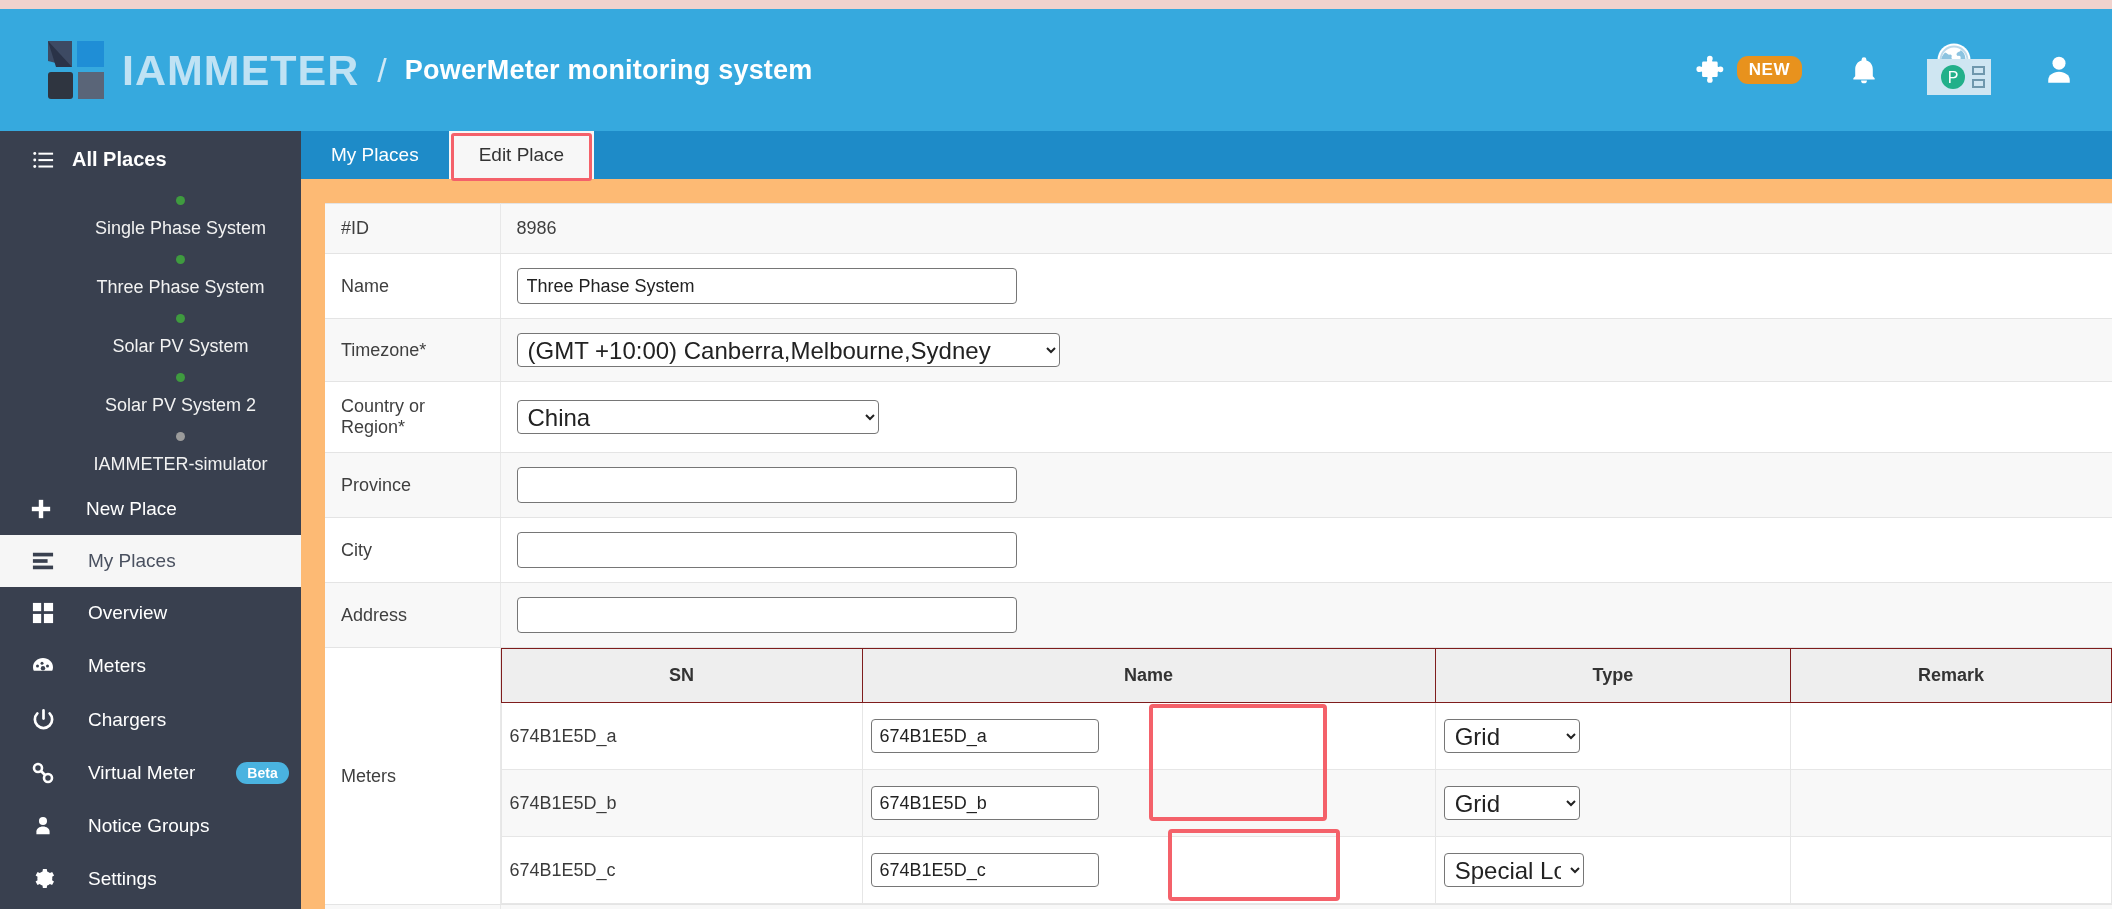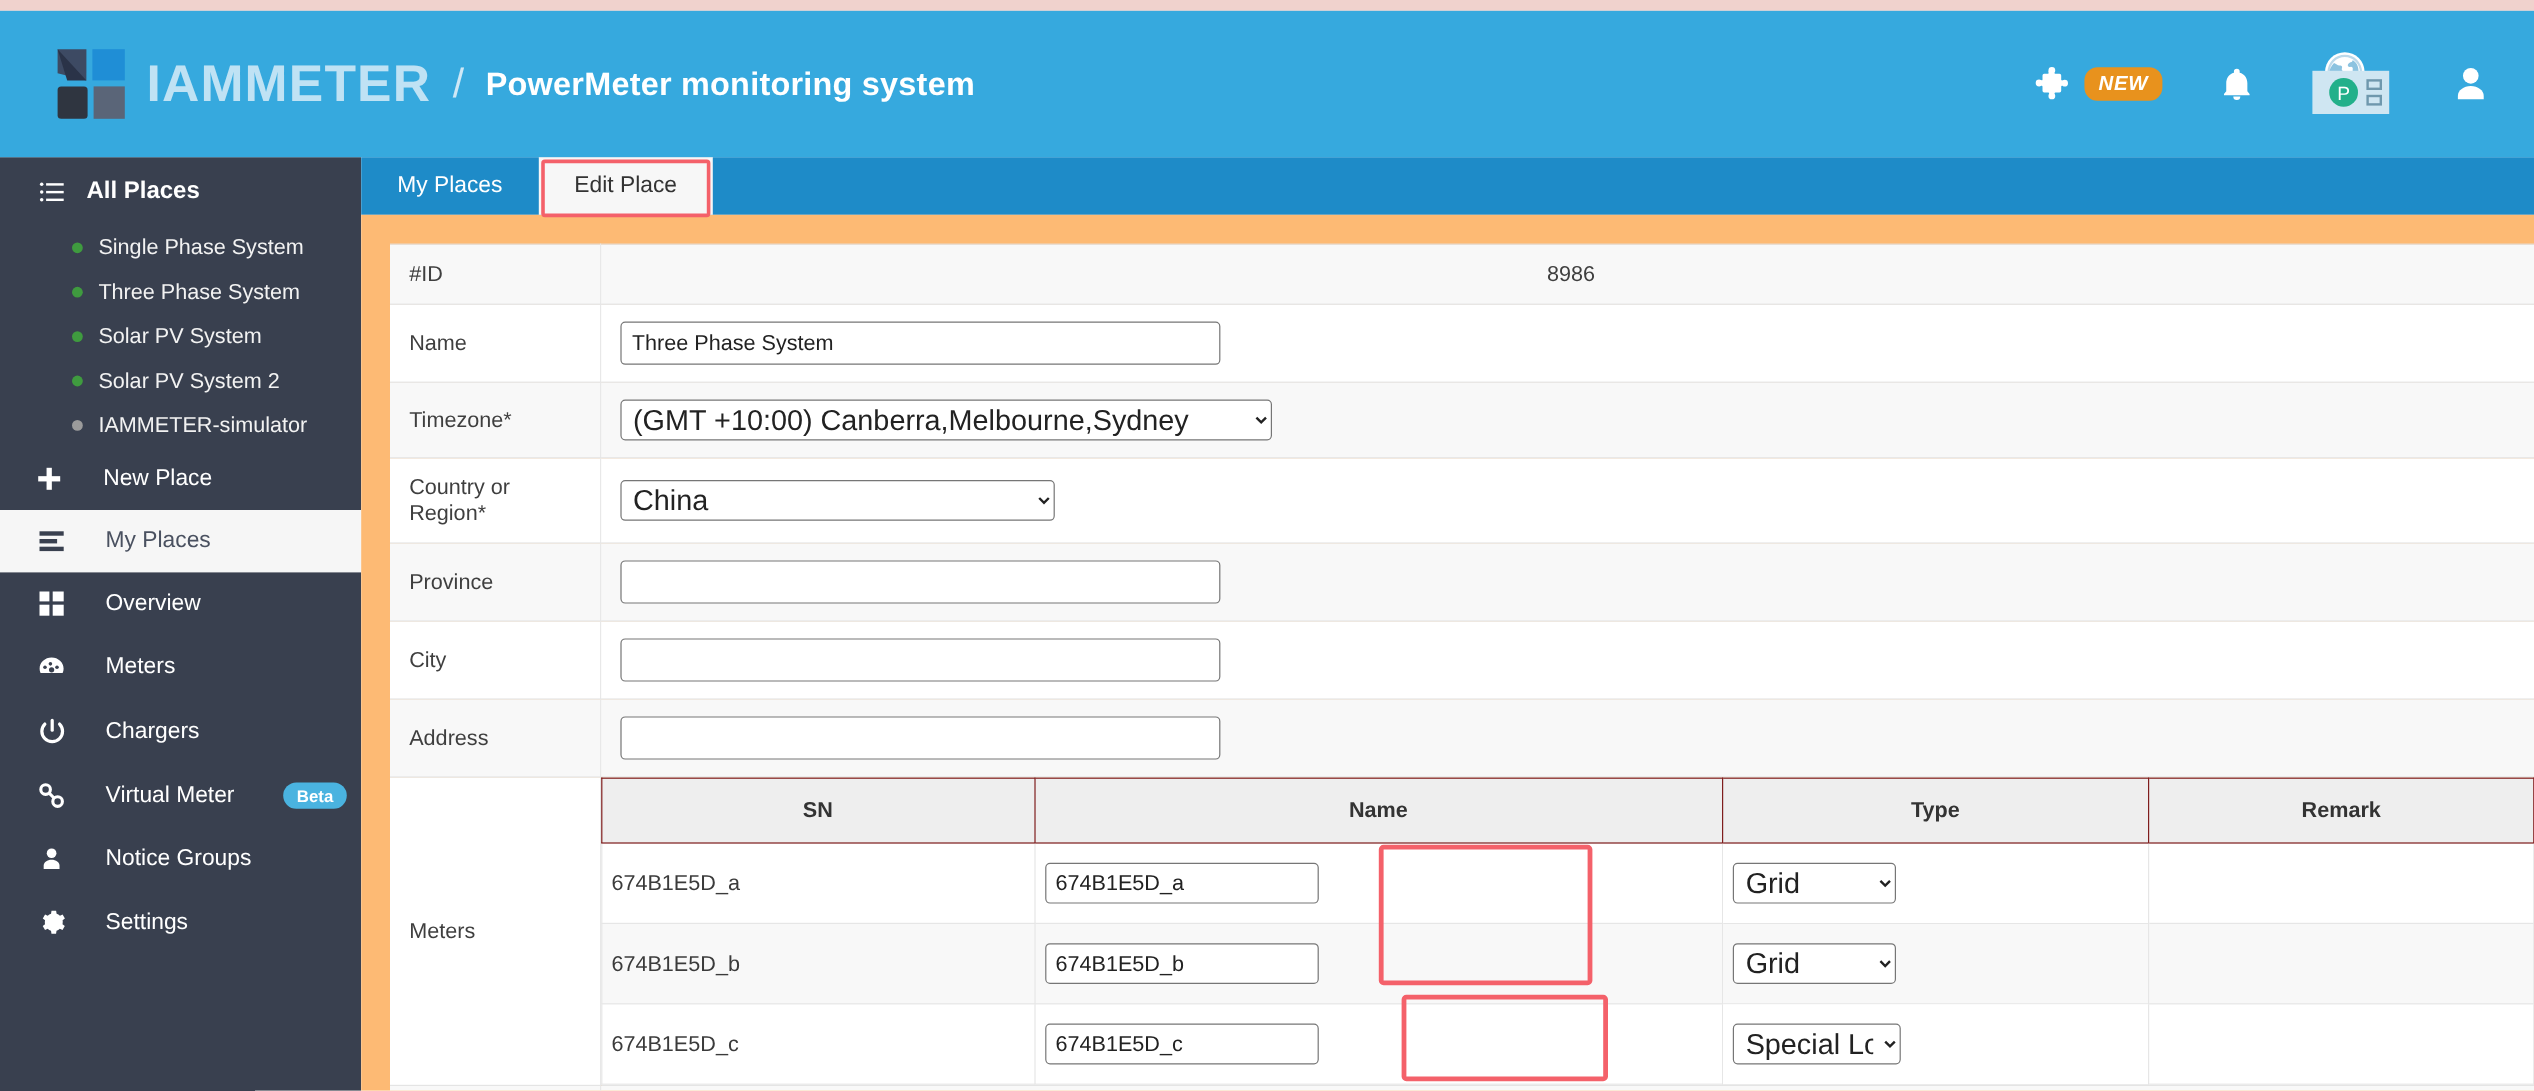--- a/index.html
+++ b/index.html
@@ -31,38 +31,38 @@
   .subtitle { color: #ffffff; font-size: 27px; font-weight: 700; letter-spacing: .2px; }
 
   .header-right {
     margin-left: auto; display: flex; align-items: center; gap: 46px;
   }
   .hicon { color: #fff; display: flex; align-items: center; }
   .new-badge {
     background: #e8921d; color: #fff; font-weight: 700; font-size: 17px;
     padding: 4px 12px; border-radius: 11px; letter-spacing: .5px; margin-left: 8px;
   }
-  .puzzle-wrap { display: flex; align-items: center; font-style: italic; }
+  .puzzle-wrap { display: flex; align-items: center; }
   .lang-wrap { position: relative; width: 70px; height: 56px; }
 
   
   .body { display: flex; height: calc(909px - 9px - 122px); }
 
   
   .sidebar {
     width: 301px; flex: none; background: #39404f; color: #fff;
     padding-top: 0;
   }
   .side-head {
     display: flex; align-items: center; gap: 16px;
     padding: 17px 0 17px 30px; font-size: 20px; font-weight: 700;
   }
   .side-sub {
     display: flex; align-items: center; gap: 13px;
-    padding: 8px 0 8px 60px; font-size: 18px; color: #f2f2f2;
+    padding: 8px 0 8px 60px; font-size: 18px; color: #f2f2f2; flex-direction: column;
   }
   .dot { width: 9px; height: 9px; border-radius: 50%; flex: none; }
   .side-item {
     display: flex; align-items: center; gap: 32px;
     padding: 15px 0 15px 30px; font-size: 19px;
   }
   .side-item.light { background: #f6f6f6; color: #4a5160; }
   .side-item.light .ico { color: #39404f; }
   .ico { width: 26px; display: flex; align-items: center; justify-content: center; flex: none; }
   .beta {
@@ -88,21 +88,21 @@
 
   table.form { width: 100%; border-collapse: collapse; font-size: 18px; color: #333; }
   table.form > tbody > tr > td {
     border-top: 1px solid #e4e4e4; border-bottom: 1px solid #e4e4e4;
     padding: 14px 10px 14px 16px; vertical-align: middle;
   }
   table.form > tbody > tr:nth-child(odd) > td { background: #f8f8f8; }
   table.form > tbody > tr:nth-child(even) > td { background: #ffffff; }
   td.label { width: 175px; color: #3f3f3f; border-right: 1px solid #e8e8e8; }
   td.field { padding-left: 22px; }
-  td.idval { padding-left: 22px; color: #3f3f3f; text-align: center; }
+  td.idval { padding-left: 22px; color: #3f3f3f; }
 
   input.txt {
     width: 500px; height: 36px; font-size: 18px;
     border: 1px solid #767676; border-radius: 4px;
     padding: 2px 9px; background: #fff; color: #222;
     font-family: "Liberation Sans", sans-serif;
   }
   select.sel {
     height: 34px; font-size: 24px; border: 1px solid #767676;
     border-radius: 4px; background: #fff; color: #222; padding: 2px 6px;

